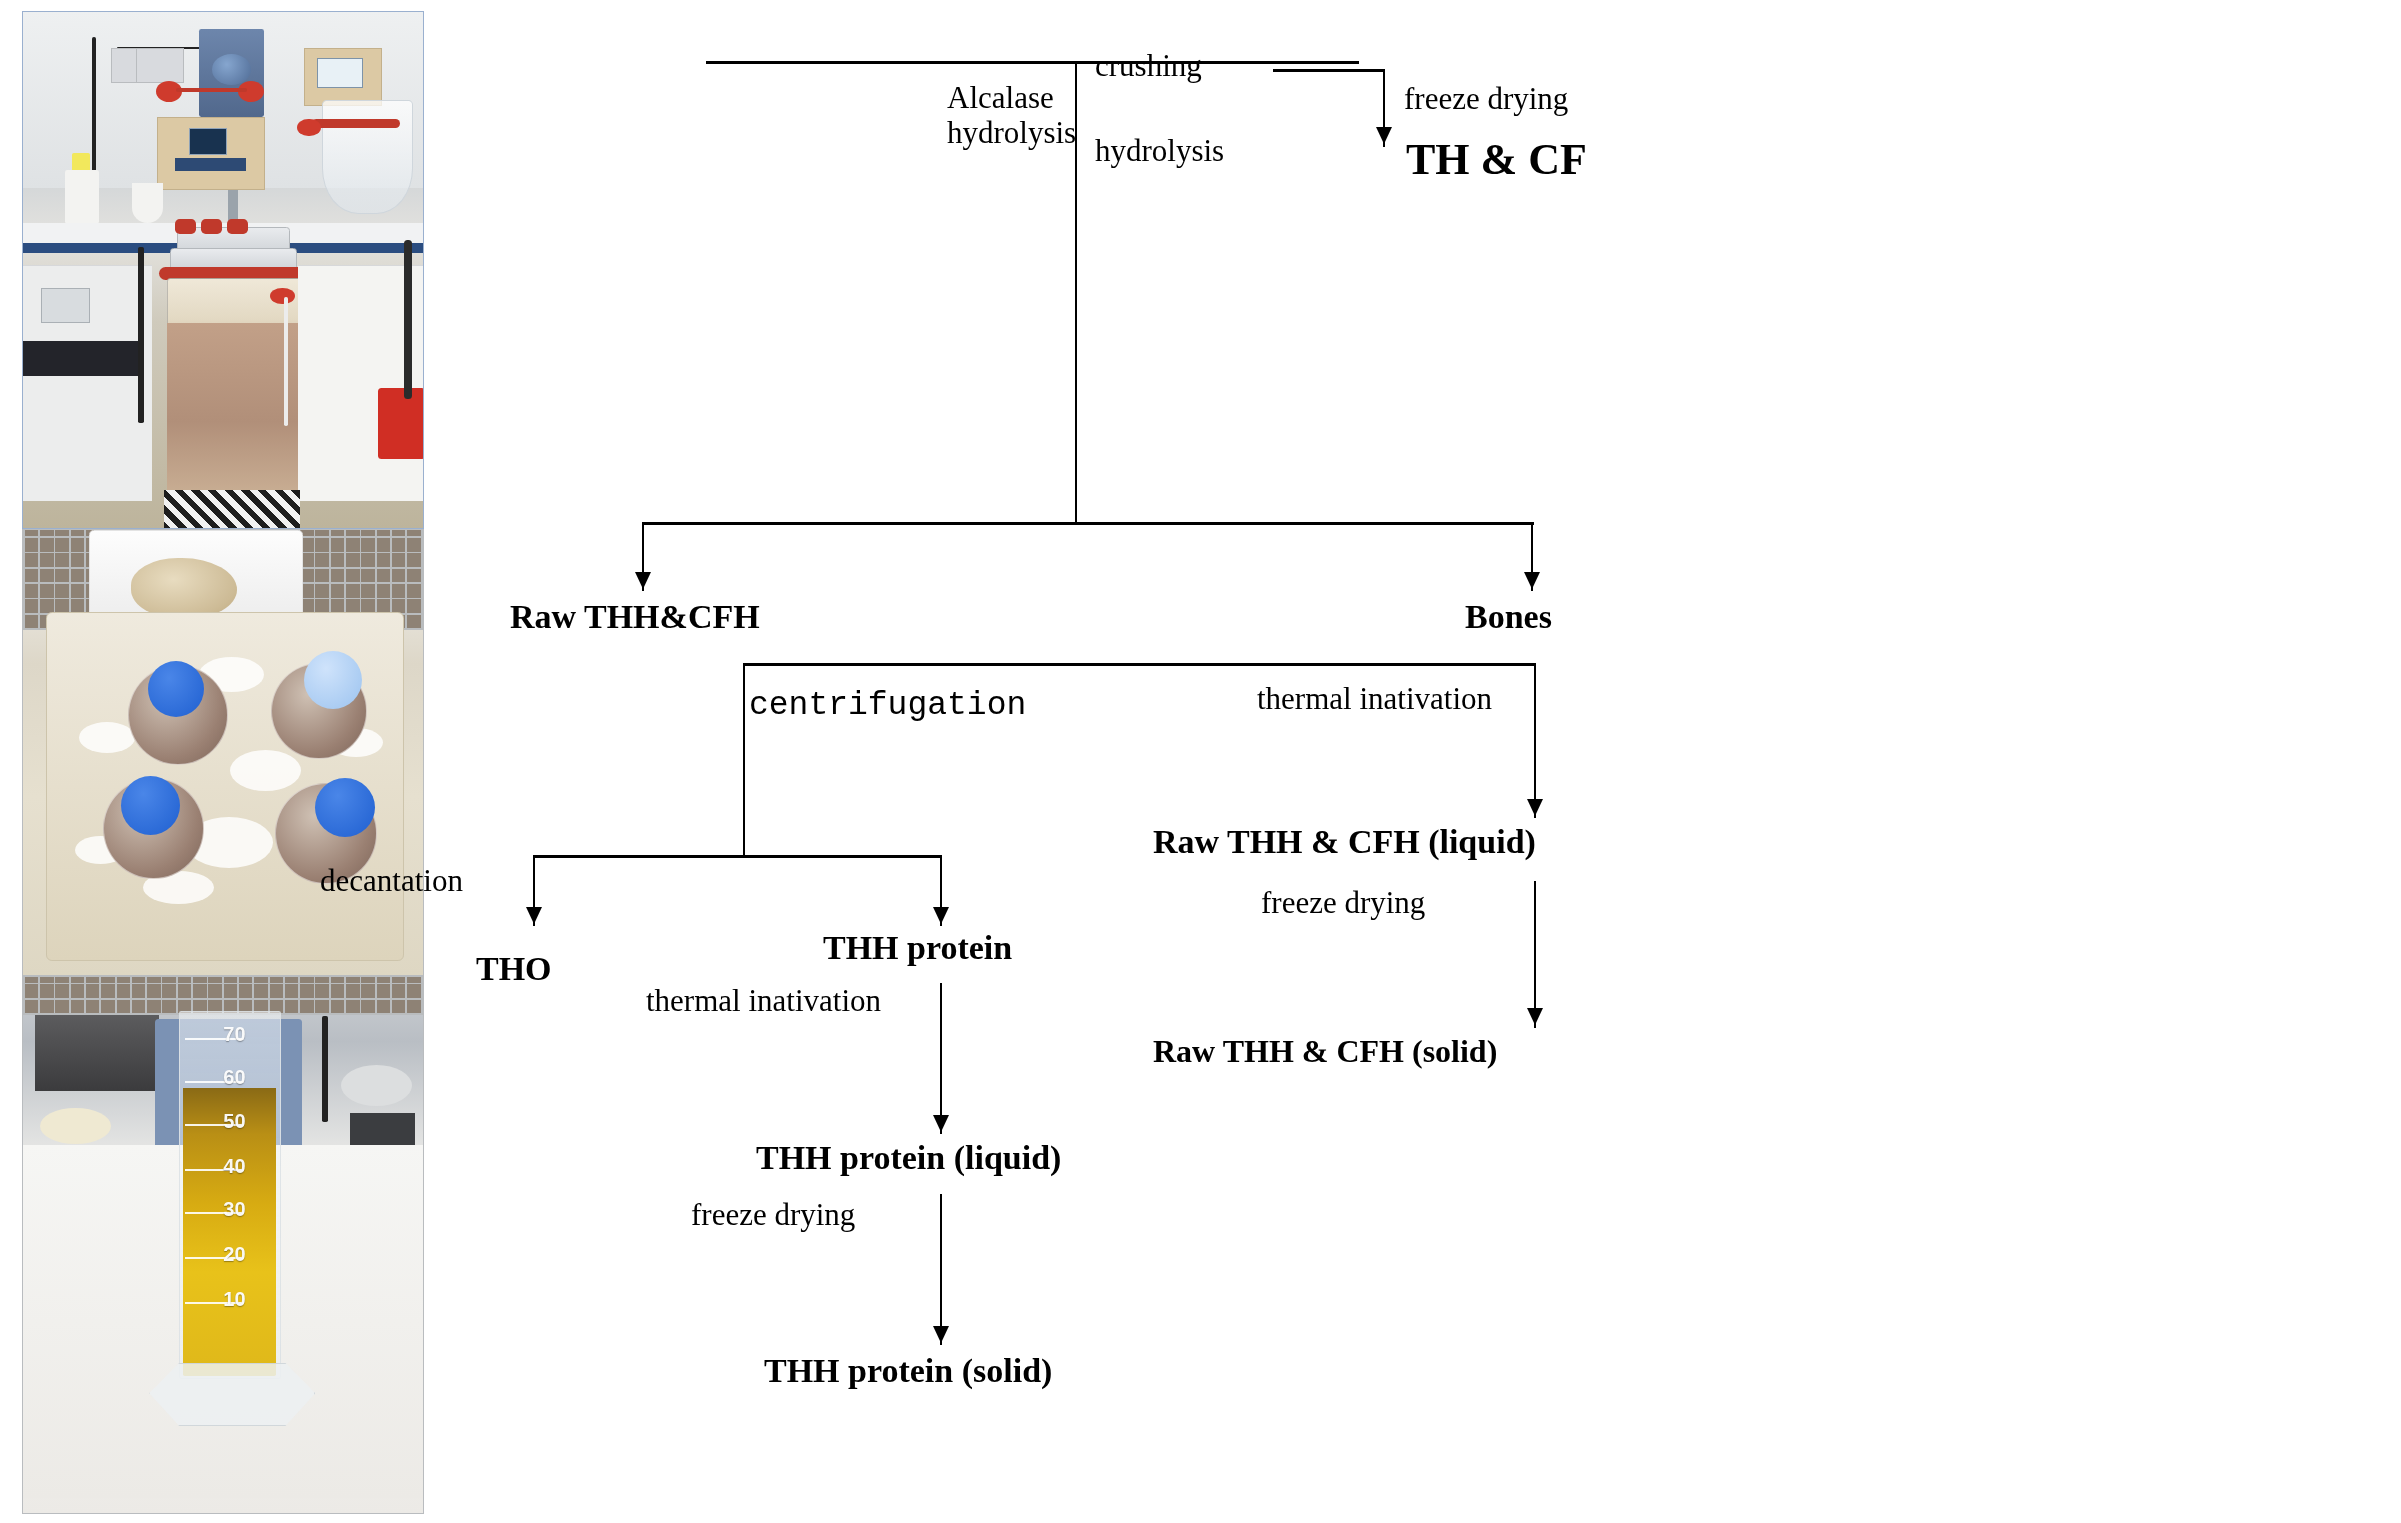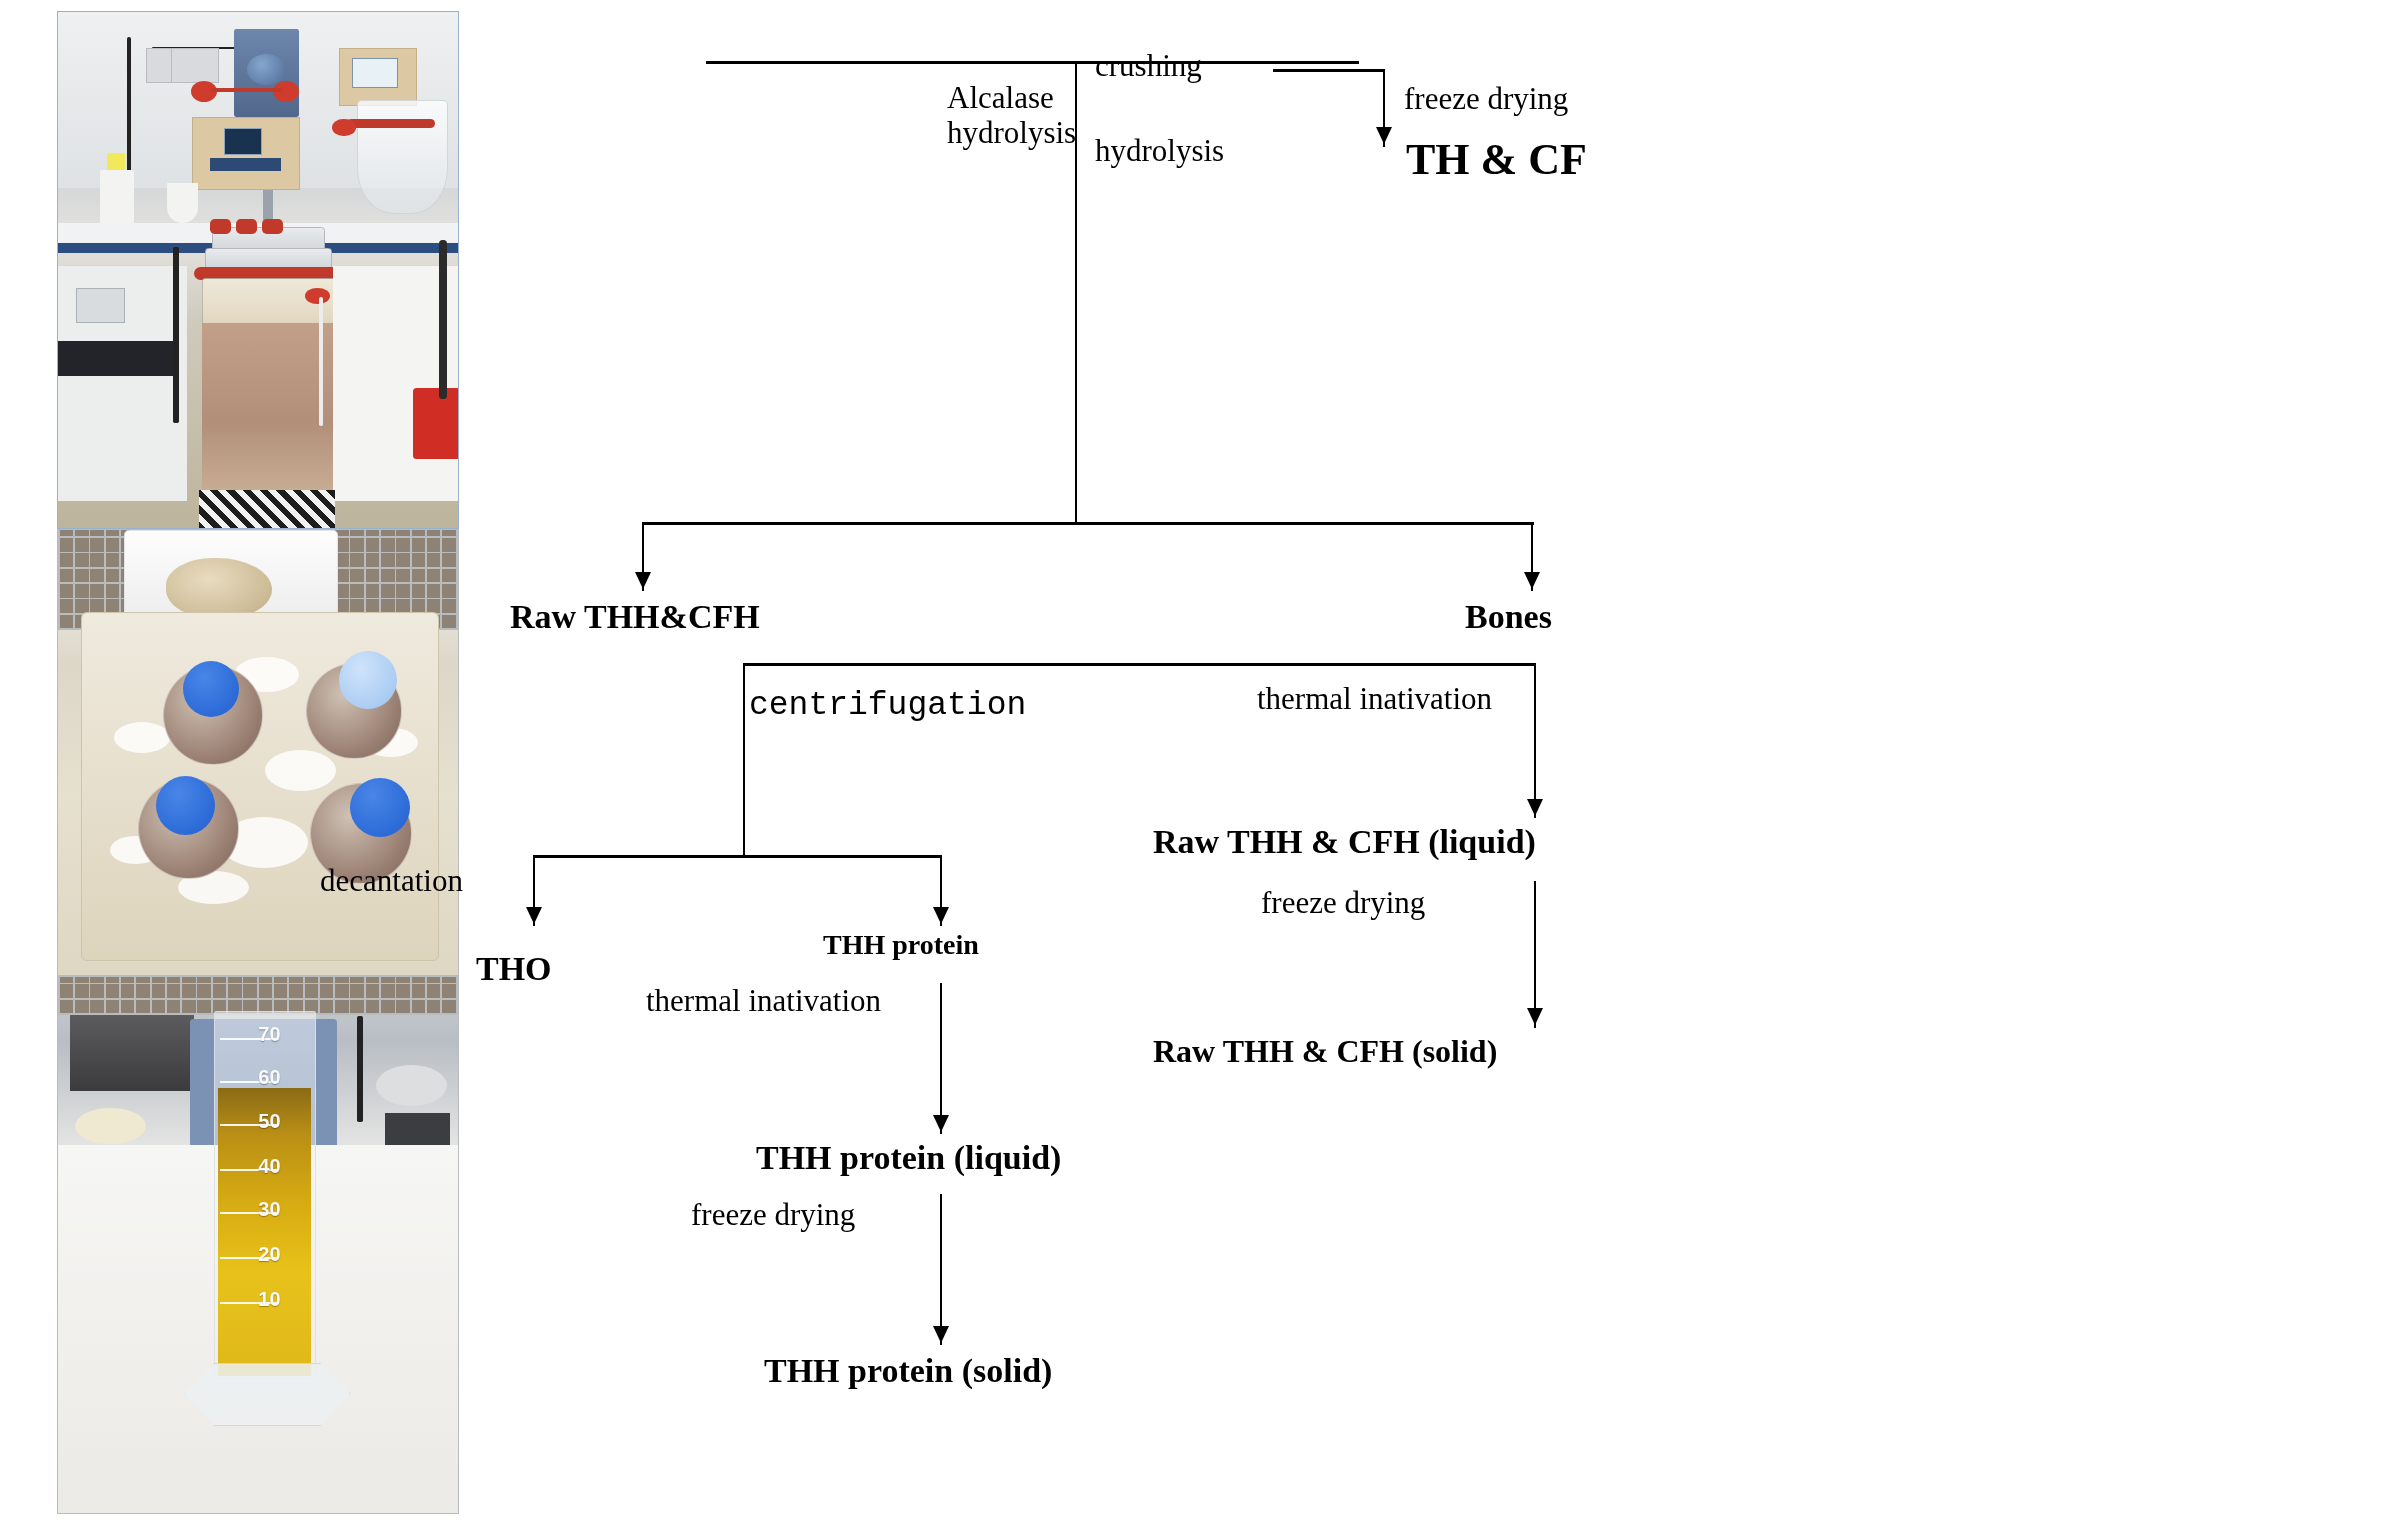--- a/index.html
+++ b/index.html
@@ -2,21 +2,21 @@
 <html style="font-size:9.4px"><head>
 <meta charset="utf-8">
 <style>
   html,body{margin:0;padding:0;background:#ffffff;}
   body{width:2401px;height:1523px;position:relative;overflow:hidden;
        font-family:"Liberation Serif","DejaVu Serif",serif;color:#000;}
 
   
   #photo-column{position:absolute;left:22.3px;top:10.6px;width:402px;height:1503px;
                 display:flex;flex-direction:column;background:#fff;}
-  .photo{position:relative;overflow:hidden;width:100%;margin-left:35px;}
+  .photo{position:relative;overflow:hidden;width:100%;}
   #photo-reactor{height:519px;border:1.8px solid #9ab0cf;box-sizing:border-box;
      background:linear-gradient(180deg,#e7e9ea 0%,#dadddf 18%,#cfd3d6 30%,#e4e3df 44%,#cfcabc 60%,#bdb49c 100%);}
   #photo-icebath{height:447px;border:1.2px solid #b9bcbf;box-sizing:border-box;
      background:linear-gradient(180deg,#cfcbc4 0%,#eae7e0 14%,#ddd7c8 30%,#e6e0cf 60%,#ded7c3 100%);}
   #photo-cylinder{height:538px;border:1.2px solid #b9bcbf;box-sizing:border-box;
      background:linear-gradient(180deg,#cdd0d4 0%,#b9bec4 12%,#e9e9e7 34%,#f2f1ef 70%,#eceae6 100%);}
 
   
   .bench{position:absolute;background:#e9eaec;}
   .rack{position:absolute;background:#c9ccd0;}
@@ -247,21 +247,21 @@
 
   <div class="hline" style="left:98px;top:855px;width:409px;"></div>
   <div class="vline" style="left:98px;top:855px;height:71px;"></div>
   <div class="arrow" style="left:91px;top:907px;"></div>
   <div class="vline" style="left:505px;top:855px;height:71px;"></div>
   <div class="arrow" style="left:498px;top:907px;"></div>
 
   <div class="lbl" style="left:-115px;top:863px;font-size:31px;">decantation</div>
 
   <div class="node" style="left:41px;top:950px;font-size:34px;">THO</div>
-  <div class="node" style="left:388px;top:929px;font-size:28px;">THH protein</div>
+  <div class="node" style="left:388px;top:929px;font-size:34px;">THH protein</div>
 
   <div class="vline" style="left:505px;top:983px;height:151px;"></div>
   <div class="arrow" style="left:498px;top:1115px;"></div>
   <div class="lbl" style="left:211px;top:983px;font-size:31px;">thermal inativation</div>
   <div class="node" style="left:321px;top:1139px;font-size:34px;">THH protein (liquid)</div>
 
   <div class="vline" style="left:505px;top:1194px;height:151px;"></div>
   <div class="arrow" style="left:498px;top:1326px;"></div>
   <div class="lbl" style="left:256px;top:1197px;font-size:31px;">freeze drying</div>
   <div class="node" style="left:329px;top:1352px;font-size:34px;">THH protein (solid)</div>

